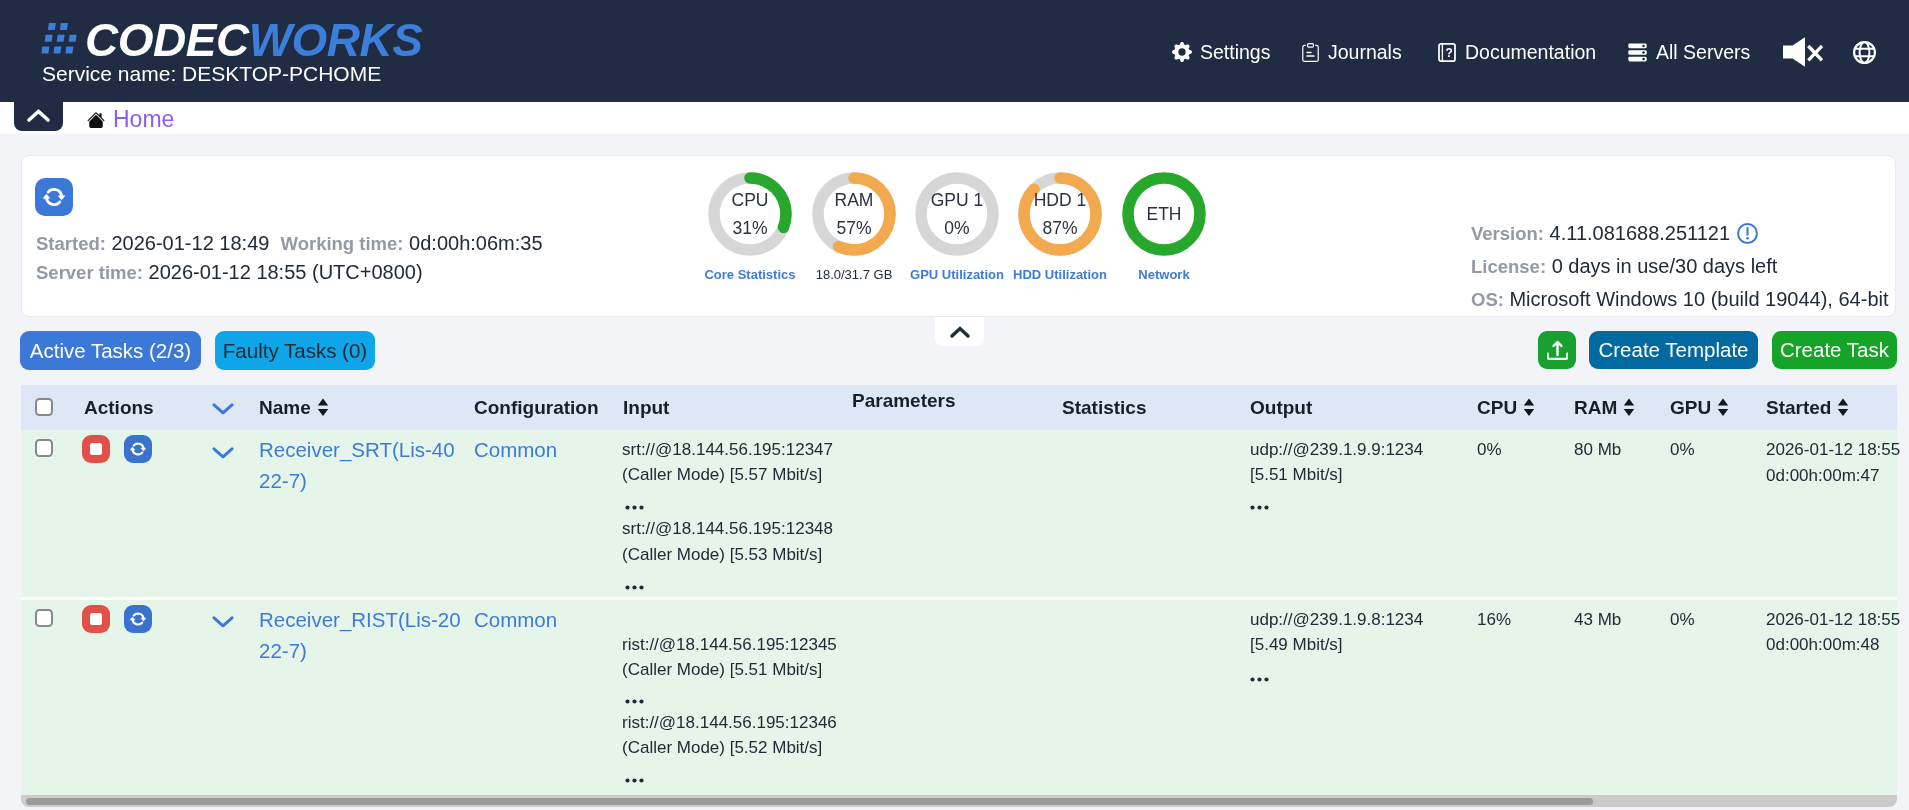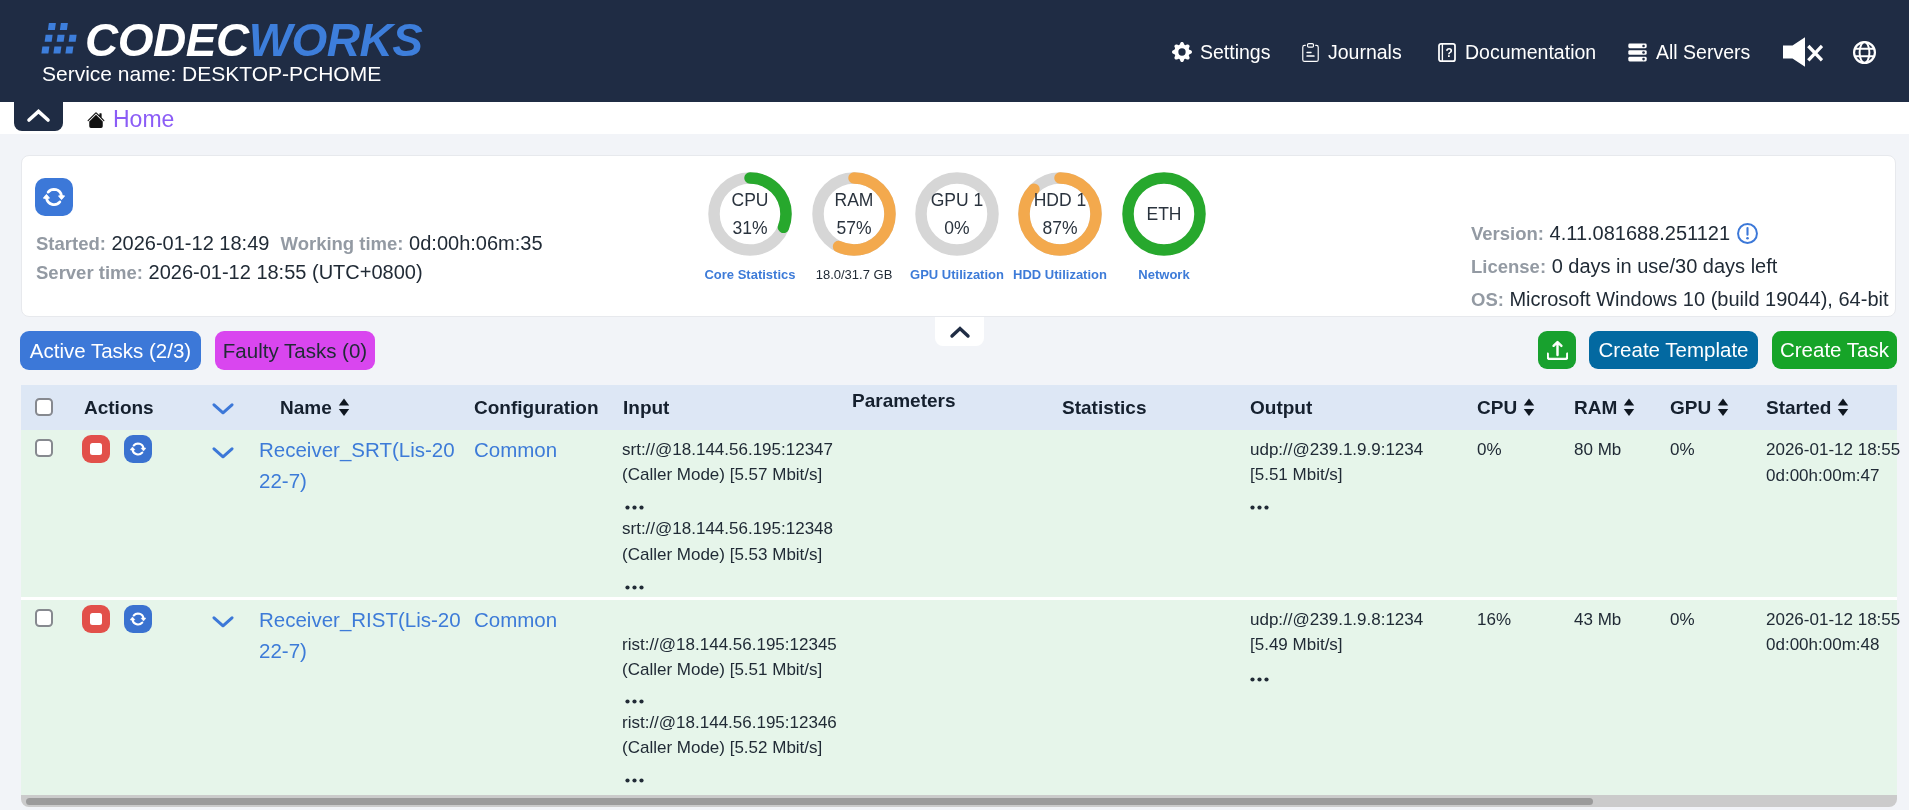--- a/index.html
+++ b/index.html
@@ -35,21 +35,21 @@
   .gtext { position:absolute; width:84px; text-align:center; color:#2a333e; font-size:17.5px; }
   .glabel { position:absolute; top:267px; width:160px; text-align:center; font-size:13px; font-weight:bold; color:#3d7bd8; }
   .glabel.dark { color:#212b36; font-weight:normal; }
 
   
   #collapse { position:absolute; left:935px; top:317px; width:49px; height:29px; background:#fff; border-radius:0 0 8px 8px; display:flex; align-items:center; justify-content:center; }
 
   
   .btn { position:absolute; top:331px; height:39px; border-radius:9px; font-size:20.5px; display:flex; align-items:center; justify-content:center; }
   #tab-active { left:20px; width:181px; background:#3c78d8; color:#fff; }
-  #tab-faulty { left:215px; width:160px; background:#d946ef; color:#212b36; }
+  #tab-faulty { left:215px; width:160px; background:#0ea5e9; color:#212b36; }
   #btn-upload { left:1538px; top:331px; width:38px; height:38px; background:#18a12e; }
   #btn-template { left:1589px; top:331px; width:169px; height:38px; background:#0369a1; color:#fff; }
   #btn-task { left:1772px; top:331px; width:125px; height:38px; background:#16a428; color:#fff; }
 
   
   #thead { position:absolute; left:21px; top:385px; width:1876px; height:45px; background:#dde7f5; }
   #row1 { position:absolute; left:21px; top:430px; width:1876px; height:167px; background:#e6f5ea; }
   #row2 { position:absolute; left:21px; top:600px; width:1876px; height:195px; background:#e6f5ea; }
   .th { position:absolute; font-size:19px; font-weight:bold; color:#15202e; white-space:nowrap; display:flex; align-items:center; gap:6px; }
   .cell { position:absolute; font-size:17px; color:#212b36; white-space:nowrap; }
@@ -215,21 +215,21 @@
   </div>
 <div class="btn" id="btn-template">Create Template</div>
 <div class="btn" id="btn-task">Create Task</div>
 
 <div id="thead">
     <div class="cbx" style="left:14px; top:13px;"></div>
     <div class="th" style="left:63px; top:0; height:45px;">Actions</div>
     <div class="abs" style="left:191px; top:16px;"><svg width="22" height="13" viewBox="0 0 22 13">
         <path d="M2 2.8 L11 10.8 L20 2.8" stroke="#3c78d8" stroke-width="3" fill="none" stroke-linecap="round" stroke-linejoin="round"></path>
       </svg></div>
-    <div class="th" style="left:238px; top:0; height:45px;margin-left:21px;">Name<svg width="12" height="18.5" viewBox="0 0 12 18.5">
+    <div class="th" style="left:238px; top:0; height:45px;">Name<svg width="12" height="18.5" viewBox="0 0 12 18.5">
         <path d="M6 0.5 L11.2 7.5 H0.8 Z" fill="#0f1720"></path>
         <path d="M0.8 11 H11.2 L6 18 Z" fill="#0f1720"></path>
       </svg></div>
     <div class="th" style="left:453px; top:0; height:45px;">Configuration</div>
     <div class="th" style="left:602px; top:0; height:45px;">Input</div>
     <div class="th" style="left:831px; top:0; height:32px;">Parameters</div>
     <div class="th" style="left:1029px; top:0; height:45px;margin-left:12px;">Statistics</div>
     <div class="th" style="left:1229px; top:0; height:45px;">Output</div>
     <div class="th" style="left:1456px; top:0; height:45px;">CPU<svg width="12" height="18.5" viewBox="0 0 12 18.5">
         <path d="M6 0.5 L11.2 7.5 H0.8 Z" fill="#0f1720"></path>
@@ -255,21 +255,21 @@
     </div>
     <div class="sqbtn blue" style="left:103px; top:5px;">
       <svg width="16" height="16" viewBox="0 0 16 16" fill="#fff" stroke="#fff">
         <path stroke-width="0.6" d="M11.534 7h3.932a.25.25 0 0 1 .192.41l-1.966 2.36a.25.25 0 0 1-.384 0l-1.966-2.36a.25.25 0 0 1 .192-.41zm-11 2h3.932a.25.25 0 0 0 .192-.41L2.692 6.23a.25.25 0 0 0-.384 0L.342 8.59A.25.25 0 0 0 .534 9z"></path>
         <path stroke-width="1.1" fill-rule="evenodd" d="M8 3c-1.552 0-2.94.707-3.857 1.818a.5.5 0 1 1-.771-.636A6.002 6.002 0 0 1 13.917 7H12.9A5.002 5.002 0 0 0 8 3zM3.1 9a5.002 5.002 0 0 0 8.757 2.182.5.5 0 1 1 .771.636A6.002 6.002 0 0 1 2.083 9H3.1z"></path>
       </svg>
     </div>
     <div class="abs" style="left:191px; top:15px;"><svg width="22" height="13" viewBox="0 0 22 13">
         <path d="M2 2.8 L11 10.8 L20 2.8" stroke="#3c78d8" stroke-width="3" fill="none" stroke-linecap="round" stroke-linejoin="round"></path>
       </svg></div>
-    <div class="cell lnk" style="left:238px; top:10px; position:absolute; white-space:nowrap;">Receiver_SRT(Lis-20</div>
+    <div class="cell lnk" style="left:238px; top:10px; position:absolute; white-space:nowrap;">Receiver_SRT(Lis-40</div>
     <div class="cell lnk" style="left:238px; top:41px; position:absolute; white-space:nowrap;">22-7)</div>
     <div class="cell lnk" style="left:453px; top:10px; position:absolute; white-space:nowrap;">Common</div>
     <div class="cell" style="left:601px; top:10px; position:absolute; white-space:nowrap;">srt://@18.144.56.195:12347</div>
     <div class="cell" style="left:601px; top:35px; position:absolute; white-space:nowrap;">(Caller Mode) [5.57 Mbit/s]</div>
     <div class="abs" style="left:604px; top:75.0px;">
       <svg style="display:block" width="19" height="5" viewBox="0 0 19 5">
         <circle cx="2.5" cy="2.5" r="2.1" fill="#212b36"></circle>
         <circle cx="9.5" cy="2.5" r="2.1" fill="#212b36"></circle>
         <circle cx="16.5" cy="2.5" r="2.1" fill="#212b36"></circle>
       </svg>

